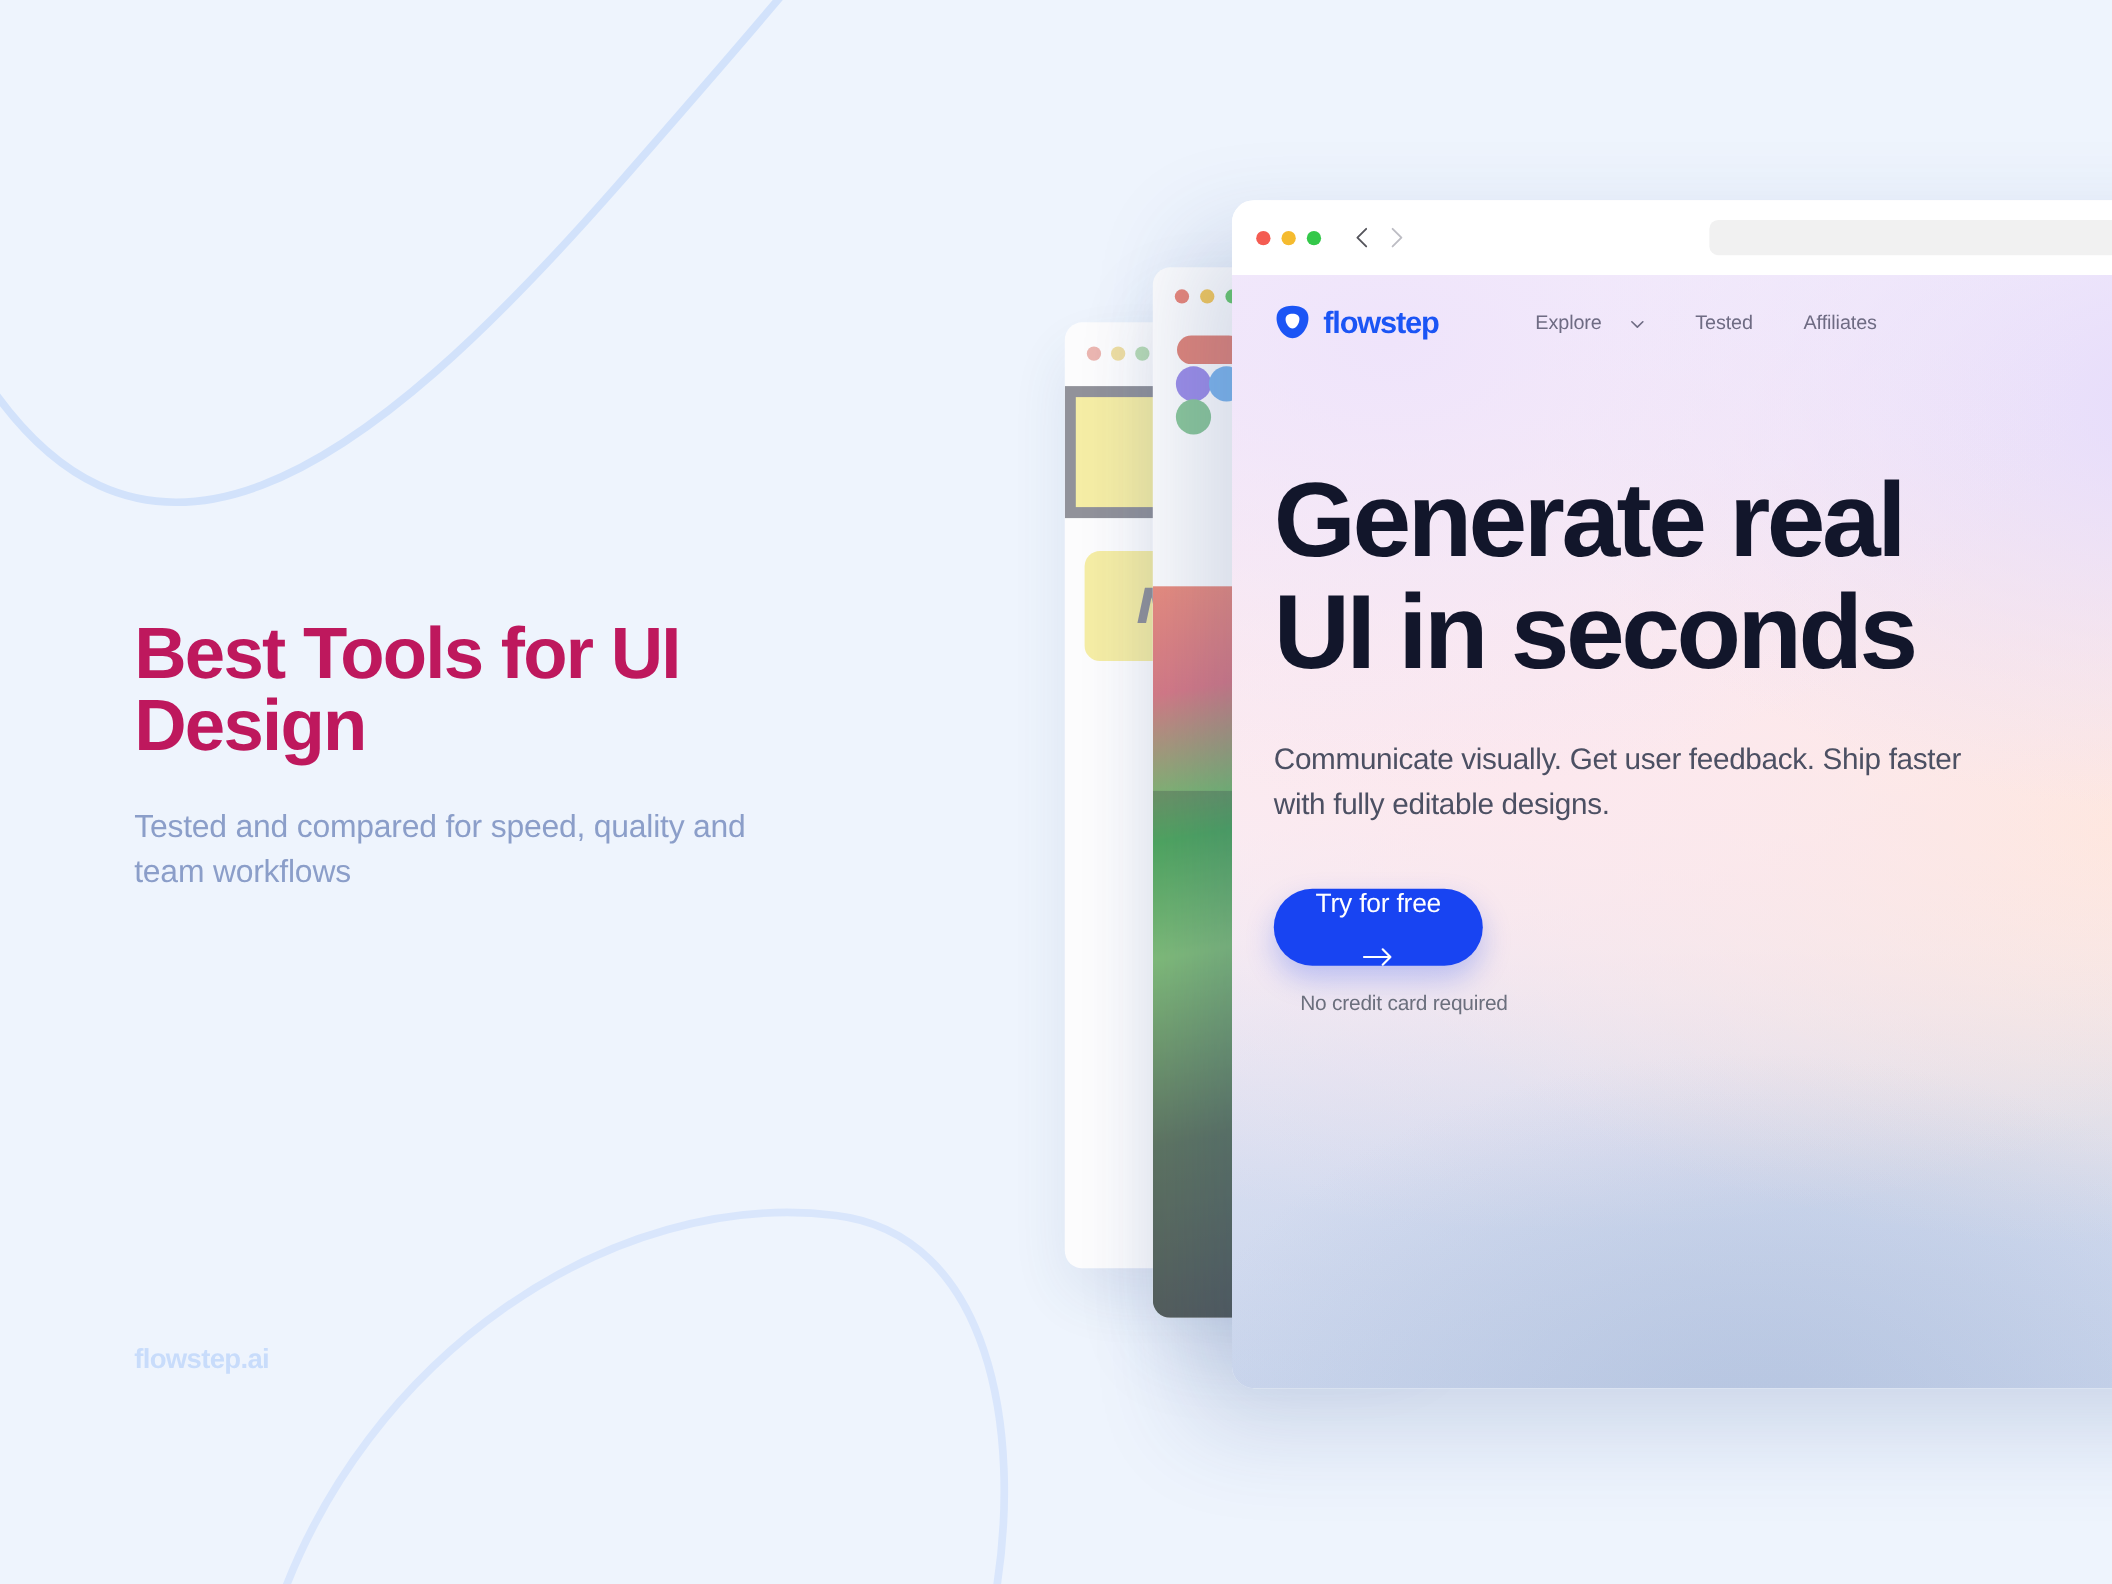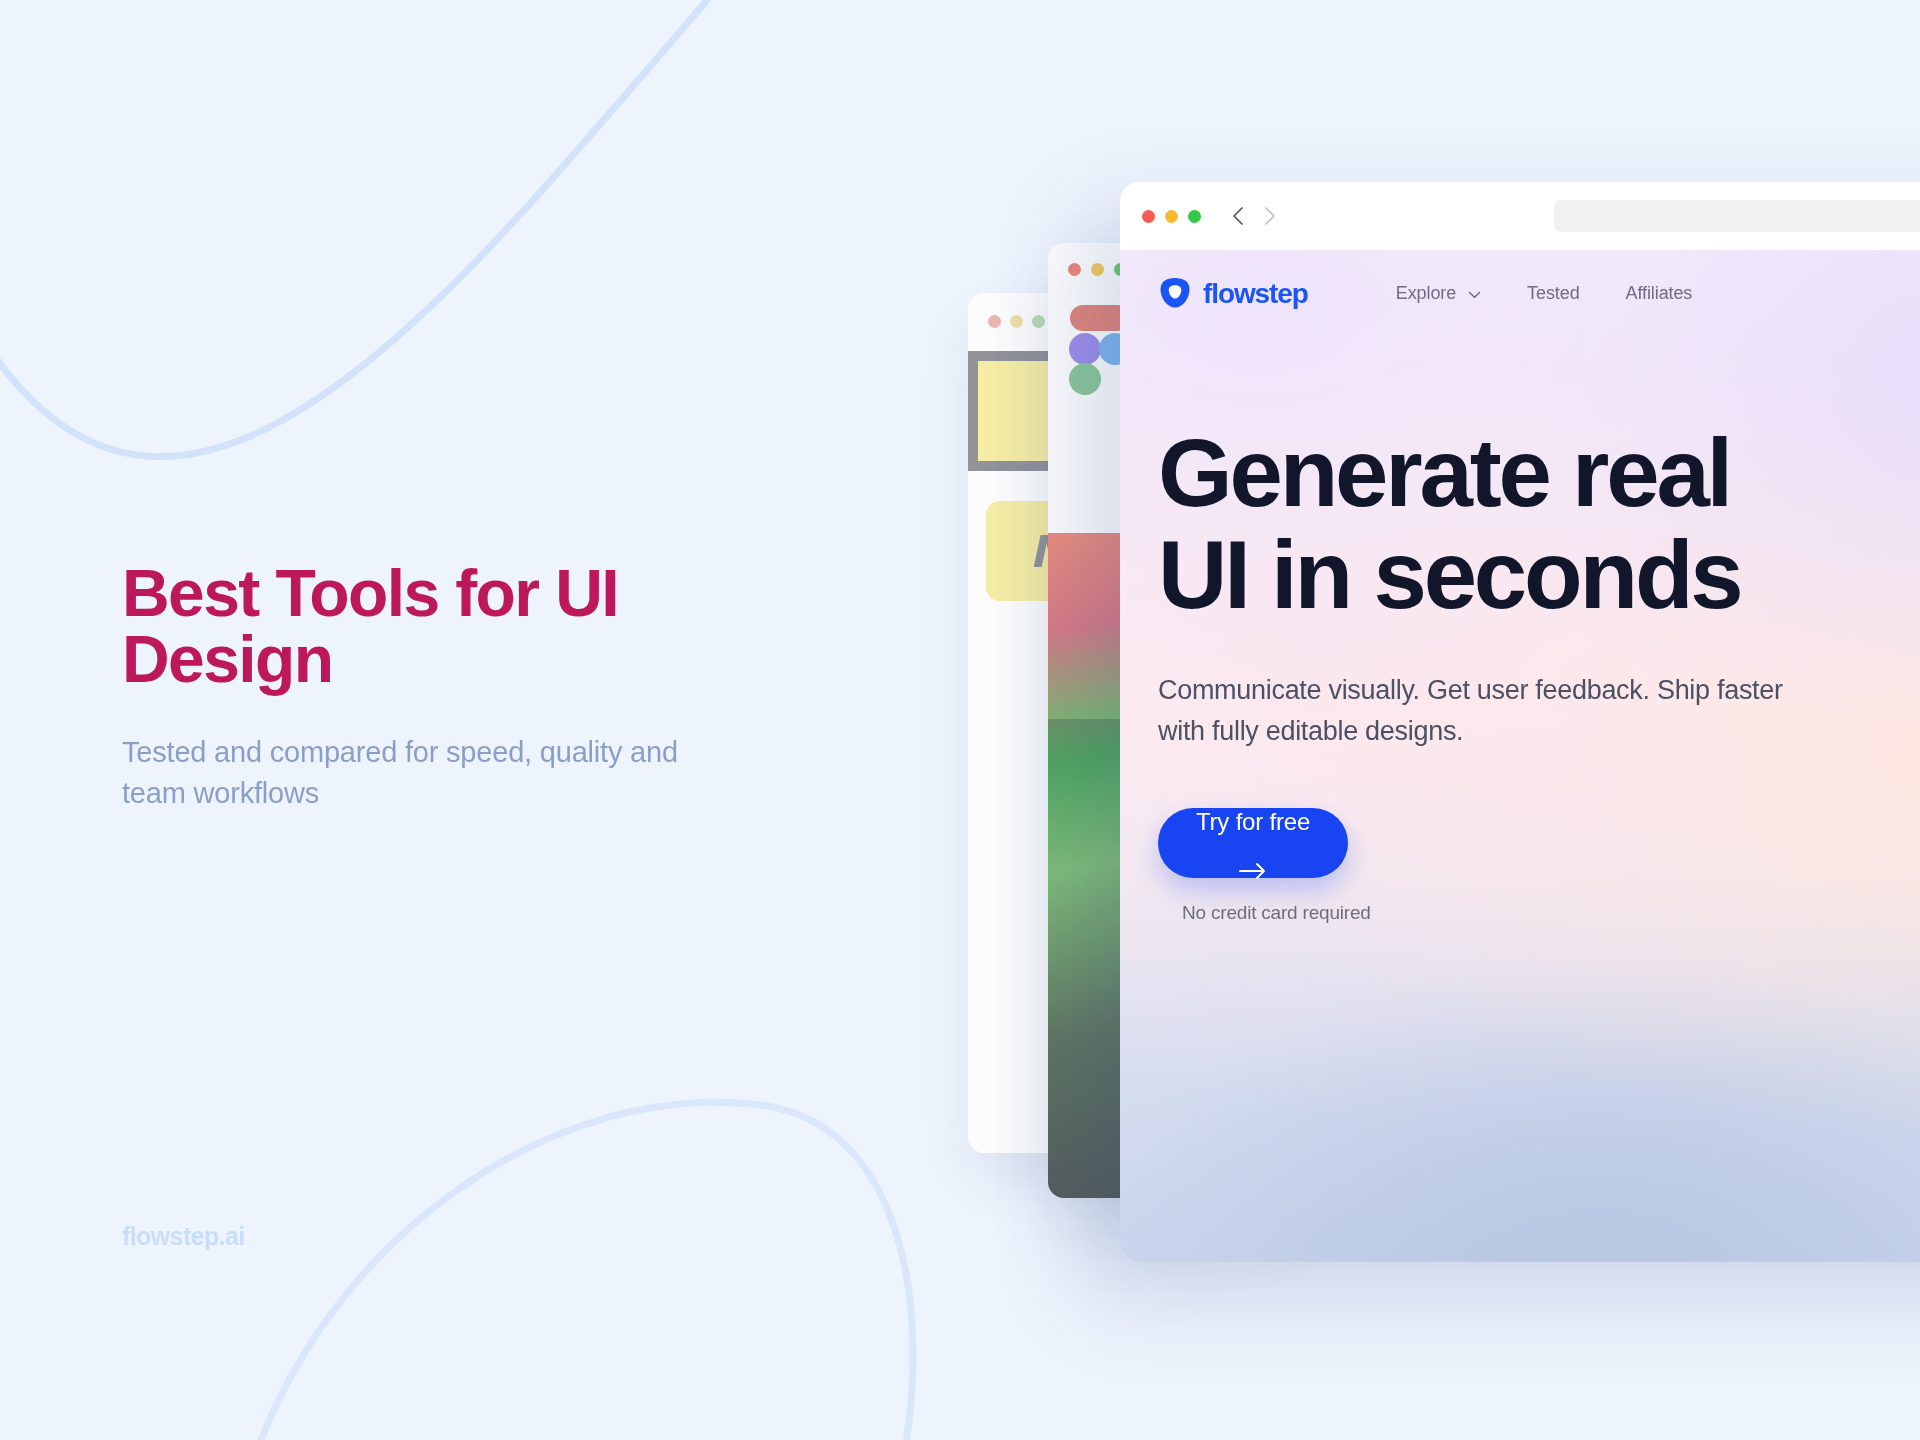--- a/index.html
+++ b/index.html
@@ -121,21 +121,21 @@
     content:""; position:absolute; left:0; right:0; bottom:0; height:58%;
     background:radial-gradient(85% 100% at 46% 110%, rgba(150,170,205,.40) 0%, rgba(150,170,205,0) 62%);
     pointer-events:none;
   }
   .sitenav {
     position:relative; z-index:2; height:86px; display:flex; align-items:center;
     padding-left:38px; gap:46px;
   }
   .brand { display:flex; align-items:flex-end; gap:11px; margin-right:42px; }
   .brand-name { font-size:28px; font-weight:800; color:#1b55f5; letter-spacing:-1.1px; }
-  .navlink { font-size:18px; color:#6e6b83; display:flex; align-items:flex-end; gap:12px; letter-spacing:-0.1px; }
+  .navlink { font-size:18px; color:#6e6b83; display:flex; align-items:flex-end; gap:26px; letter-spacing:-0.1px; }
 
   .hero { position:relative; z-index:2; padding-left:38px; padding-top:86px; }
   .hero h1 {
     font-size:96px; line-height:1.06; font-weight:700; letter-spacing:-3.2px;
     color:#12162b; white-space:pre-line;
   }
   .hero p.lede {
     margin-top:44px; font-size:27px; line-height:1.53; color:#4c5063;
     letter-spacing:-0.3px; white-space:pre-line; font-weight:400;
   }

